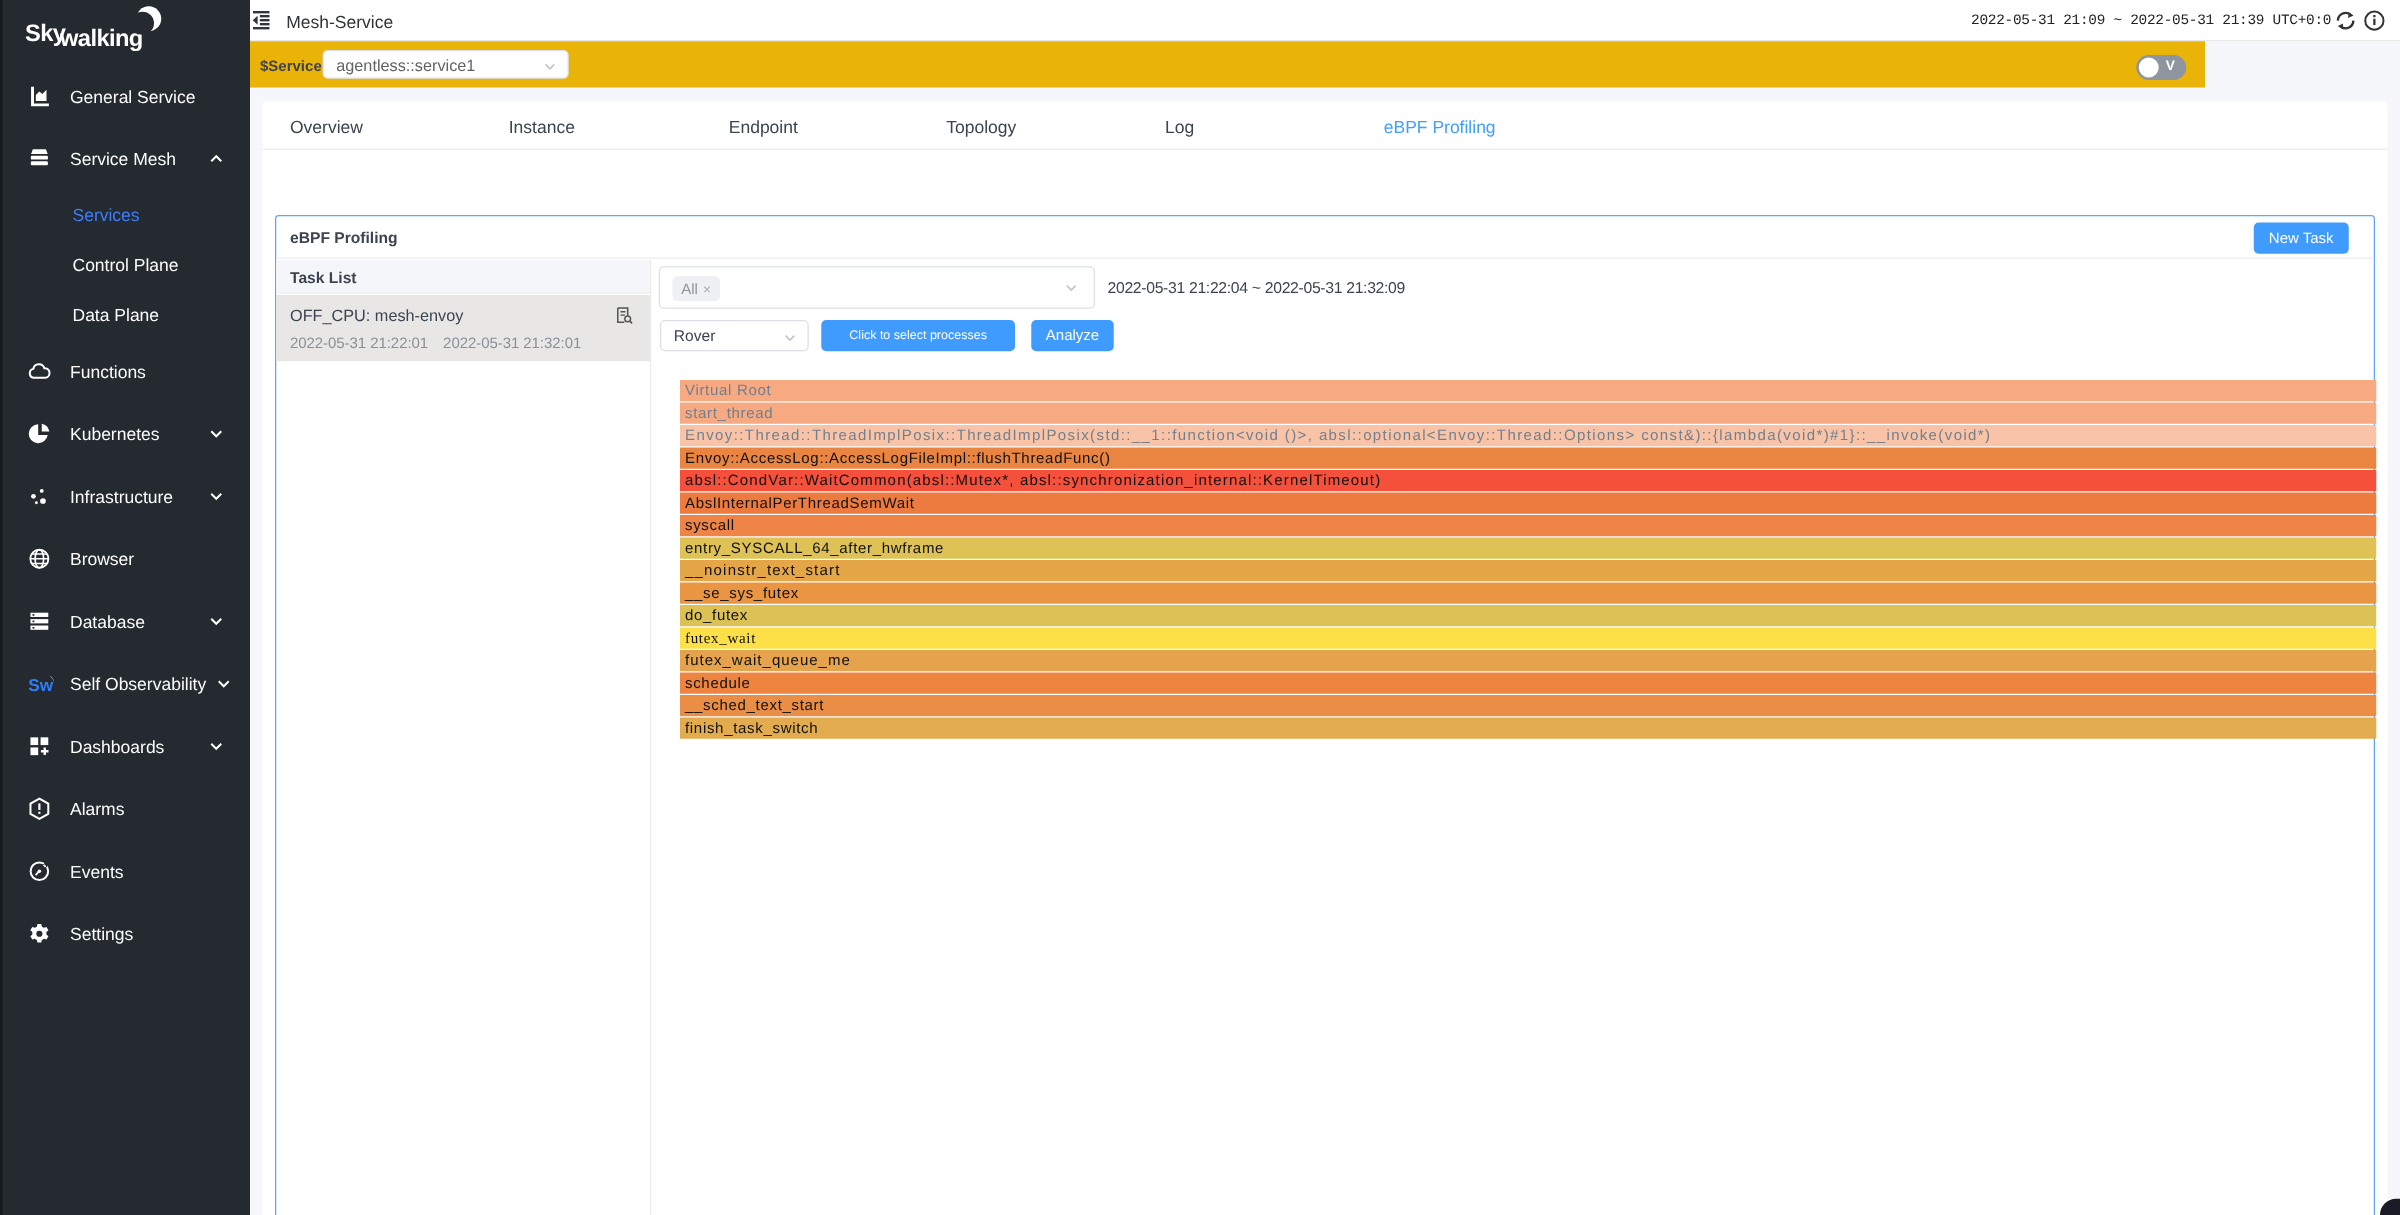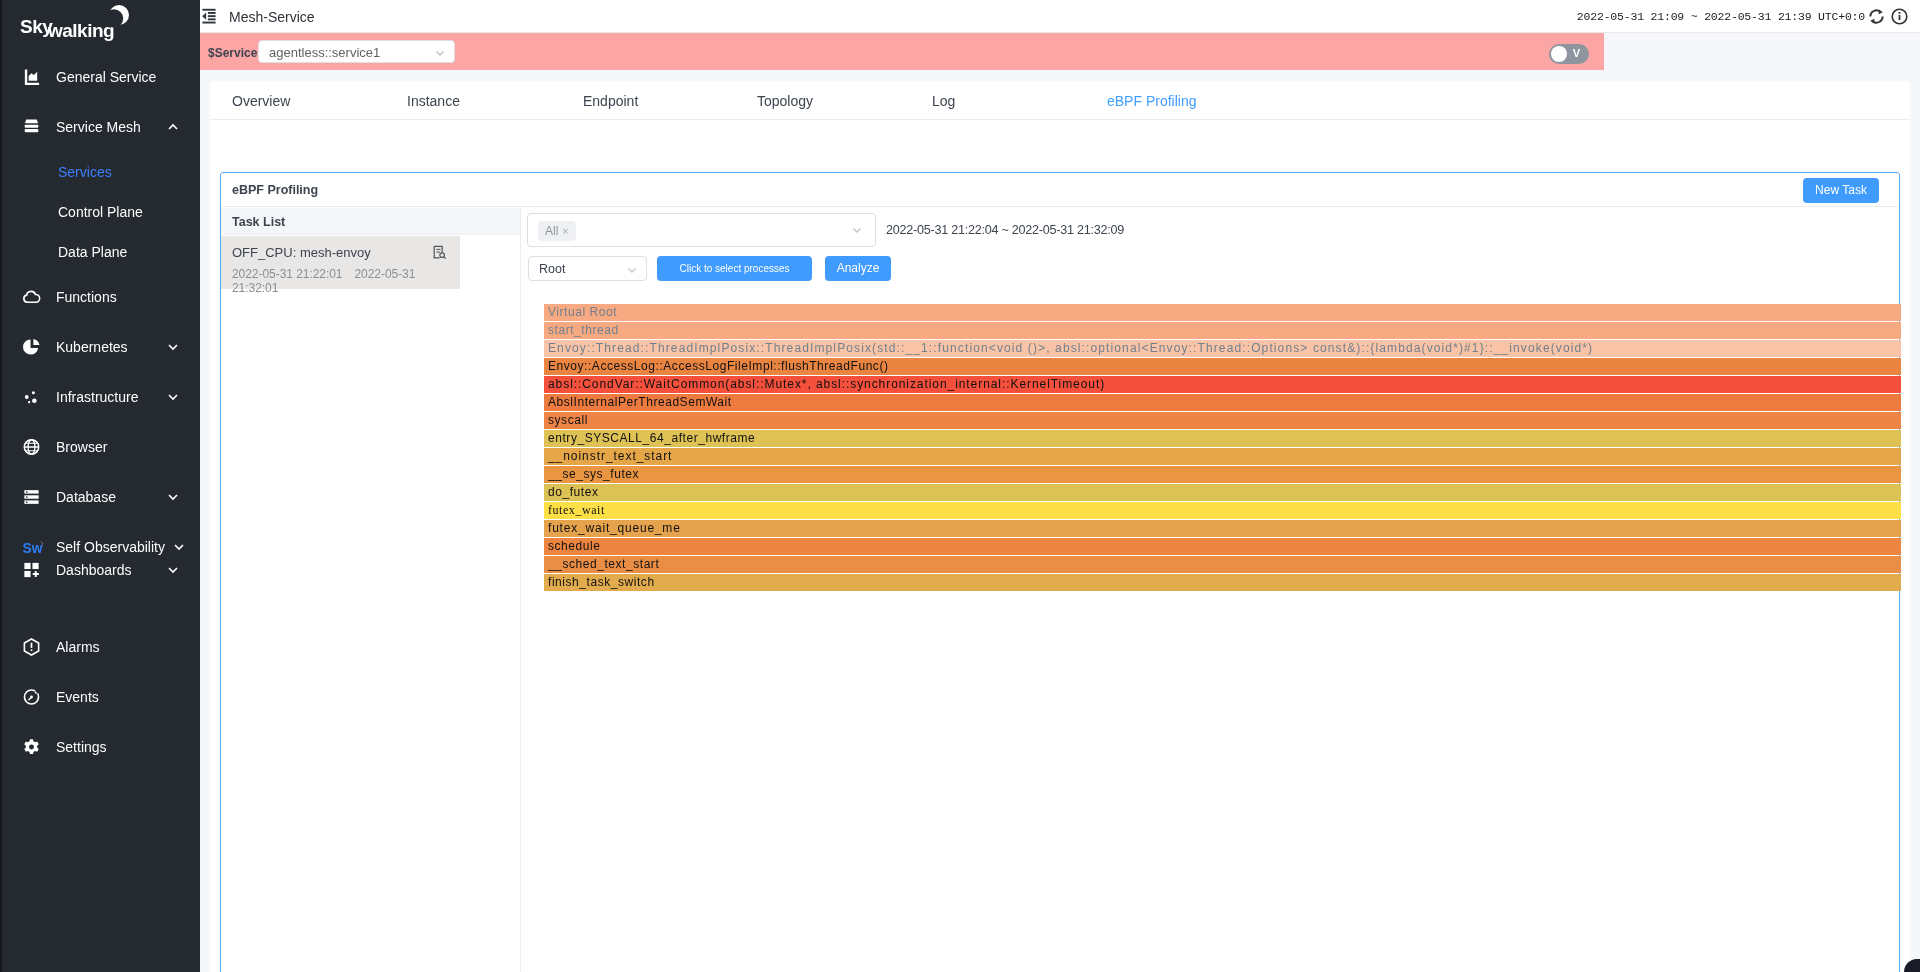--- a/index.html
+++ b/index.html
@@ -14,21 +14,21 @@
 .navitem .icon { position:absolute; left:22px; top:50%; transform:translateY(-50%); width:19px; height:19px; }
 .navitem .txt { position:absolute; left:56px; top:50%; transform:translateY(-50%); white-space:nowrap; }
 .navitem .chev { position:absolute; left:166px; top:50%; transform:translateY(-50%); width:14px; height:14px; }
 .navitem.sub .txt { left:58px; }
 .blue { color:#3d7ffc; }
 
 
 #topbar { position:absolute; left:200px; top:0; width:1720px; height:33px; background:#fff; border-bottom:1px solid #e9e9e9; }
 #topbar .title { position:absolute; left:29px; top:9px; font-size:14px; color:#2e3338; }
 #topbar .daterange { position:absolute; right:55px; top:10px; font-family:"Liberation Mono", monospace; font-size:11.5px; color:#222; letter-spacing:-0.2px; }
-#varbar { position:absolute; left:200px; top:33px; width:1404px; height:37px; background:#fca5a5;text-align:center; }
+#varbar { position:absolute; left:200px; top:33px; width:1564px; height:37px; background:#eab308;text-align:center; }
 #varbar .lbl { position:absolute; left:8px; top:13px; font-size:12px; font-weight:bold; color:#3d444f; }
 .selectbox { position:absolute; background:#fff; border:1px solid #dcdfe6; border-radius:4px; }
 #svc-select { left:58px; top:7px; width:197px; height:23px; }
 #svc-select .val { position:absolute; left:10px; top:4px; font-size:13px; color:#606266; }
 .chevdown { position:absolute; width:12px; height:12px; }
 #toggle { position:absolute; right:15px; top:11px; width:40px; height:20px; background:#8f959e; border-radius:10px; }
 #toggle .knob { position:absolute; left:2px; top:2px; width:16px; height:16px; border-radius:8px; background:#fff; }
 #toggle .vlab { position:absolute; right:9px; top:3px; color:#fff; font-size:11px; font-weight:bold; }
 
 
@@ -40,21 +40,21 @@
 
 #panel { position:absolute; left:10px; top:91px; width:1680px; height:905px; border:1px solid #5da8f2; border-radius:3px; background:#fff; }
 #panel-header { position:absolute; left:0; top:0; width:1678px; height:34px; border-bottom:1px solid #ececec; }
 #panel-header .t { position:absolute; left:11px; top:10px; font-size:12.5px; font-weight:bold; color:#3d444f; }
 .btn { position:absolute; background:#409bfe; border-radius:4px; color:#fff; text-align:center; }
 #newtask { right:20px; top:5px; width:76px; height:25px; font-size:12px; line-height:25px; }
 
 #tasklist { position:absolute; left:0; top:35px; width:300px; height:870px; border-right:1px solid #ececec; }
 #tasklist .hdr { position:absolute; left:0; top:0; width:299px; height:27px; background:#f4f6f9; border-bottom:1px solid #f0f0f0; }
 #tasklist .hdr span { position:absolute; left:11px; top:7px; font-size:12.5px; font-weight:bold; color:#3d444f; }
-#taskitem { position:absolute; left:0; top:28px; width:239px; height:53px; background:#e8e7e6; }
+#taskitem { position:absolute; left:0; top:28px; width:299px; height:53px; background:#e8e7e6; }
 #taskitem .name { position:absolute; left:11px; top:9px; font-size:13px; color:#3d444f; }
 #taskitem .dates { position:absolute; left:11px; top:31px; font-size:12px; letter-spacing:-0.05px; color:#8a8f97; }
 #taskitem .ticon { position:absolute; right:13px; top:9px; width:15px; height:15px; }
 
 #flamepane { position:absolute; left:301px; top:35px; width:1379px; height:870px; }
 #allsel { left:5px; top:5px; width:349px; height:34px; }
 #allsel .tag { position:absolute; left:10px; top:7px; height:20px; background:#eef0f4; border-radius:4px; font-size:12px; color:#909399; line-height:20px; padding:0 7px; }
 #allsel .tag .x { display:inline-block; margin-left:4px; color:#a8abb2; font-size:11px; }
 #fdate { position:absolute; left:364px; top:15px; font-size:12.6px; letter-spacing:-0.25px; color:#3d444f; }
 #countsel { left:6px; top:48px; width:119px; height:25px; }
@@ -165,21 +165,21 @@
   <div class="navitem" style="top:533px;">
     <svg class="icon" style="width:22px;" viewBox="0 0 22 20">
         <text x="0" y="16" font-size="14.5" font-weight="bold" fill="#2f7df5" font-family="Liberation Sans">Sw</text>
         <path d="M 17.2 3.2 A 5.2 5.2 0 0 1 21 9.4 A 4.6 4.6 0 0 0 17.2 3.2 Z" fill="#fff"></path>
       </svg>
     <span class="txt">Self Observability</span>
     <svg class="chev" style="left:172px;" viewBox="0 0 14 14">
         <path d="M3 5 L7 9 L11 5" stroke="#fff" stroke-width="1.6" fill="none"></path>
       </svg>
   </div>
-  <div class="navitem" style="top:556px;">
+  <div class="navitem" style="top:583px;">
     <svg class="icon" viewBox="0 0 20 20">
         <rect x="2.5" y="2.5" width="6.5" height="6.5" fill="#fff"></rect>
         <rect x="11" y="2.5" width="6.5" height="6.5" fill="#fff"></rect>
         <rect x="2.5" y="11" width="6.5" height="6.5" fill="#fff"></rect>
         <path d="M13.5 11 h2 v2.2 h2.2 v2 h-2.2 v2.2 h-2 v-2.2 h-2.2 v-2 h2.2 Z" fill="#fff"></path>
       </svg>
     <span class="txt">Dashboards</span>
     <svg class="chev" viewBox="0 0 14 14">
         <path d="M3 5 L7 9 L11 5" stroke="#fff" stroke-width="1.6" fill="none"></path>
       </svg>
@@ -281,21 +281,21 @@
     </div>
     <div id="flamepane">
       <div class="selectbox" id="allsel">
         <span class="tag">All<span class="x">×</span></span>
         <svg class="chevdown" style="right:12px;top:10px;" viewBox="0 0 12 12">
             <path d="M2.5 4.5 L6 8 L9.5 4.5" stroke="#c0c4cc" stroke-width="1.4" fill="none"></path>
           </svg>
       </div>
       <span id="fdate">2022-05-31 21:22:04 ~ 2022-05-31 21:32:09</span>
       <div class="selectbox" id="countsel">
-        <span class="val">Root</span>
+        <span class="val">Rover</span>
         <svg class="chevdown" style="right:8px;top:7px;" viewBox="0 0 12 12">
             <path d="M2.5 4.5 L6 8 L9.5 4.5" stroke="#c0c4cc" stroke-width="1.4" fill="none"></path>
           </svg>
       </div>
       <div class="btn" id="btn-proc">Click to select processes</div>
       <div class="btn" id="btn-analyze">Analyze</div>
       <div id="flame">
       <div class="frow gray" style="top:0px;background:#f7a982;"><span>Virtual Root</span></div>
       <div class="frow gray" style="top:18px;background:#f7a982;"><span>start_thread</span></div>
       <div class="frow gray" style="top:36px;background:#f8c3a6;letter-spacing:1.12px;"><span>Envoy::Thread::ThreadImplPosix::ThreadImplPosix(std::__1::function&lt;void ()&gt;, absl::optional&lt;Envoy::Thread::Options&gt; const&amp;)::{lambda(void*)#1}::__invoke(void*)</span></div>

